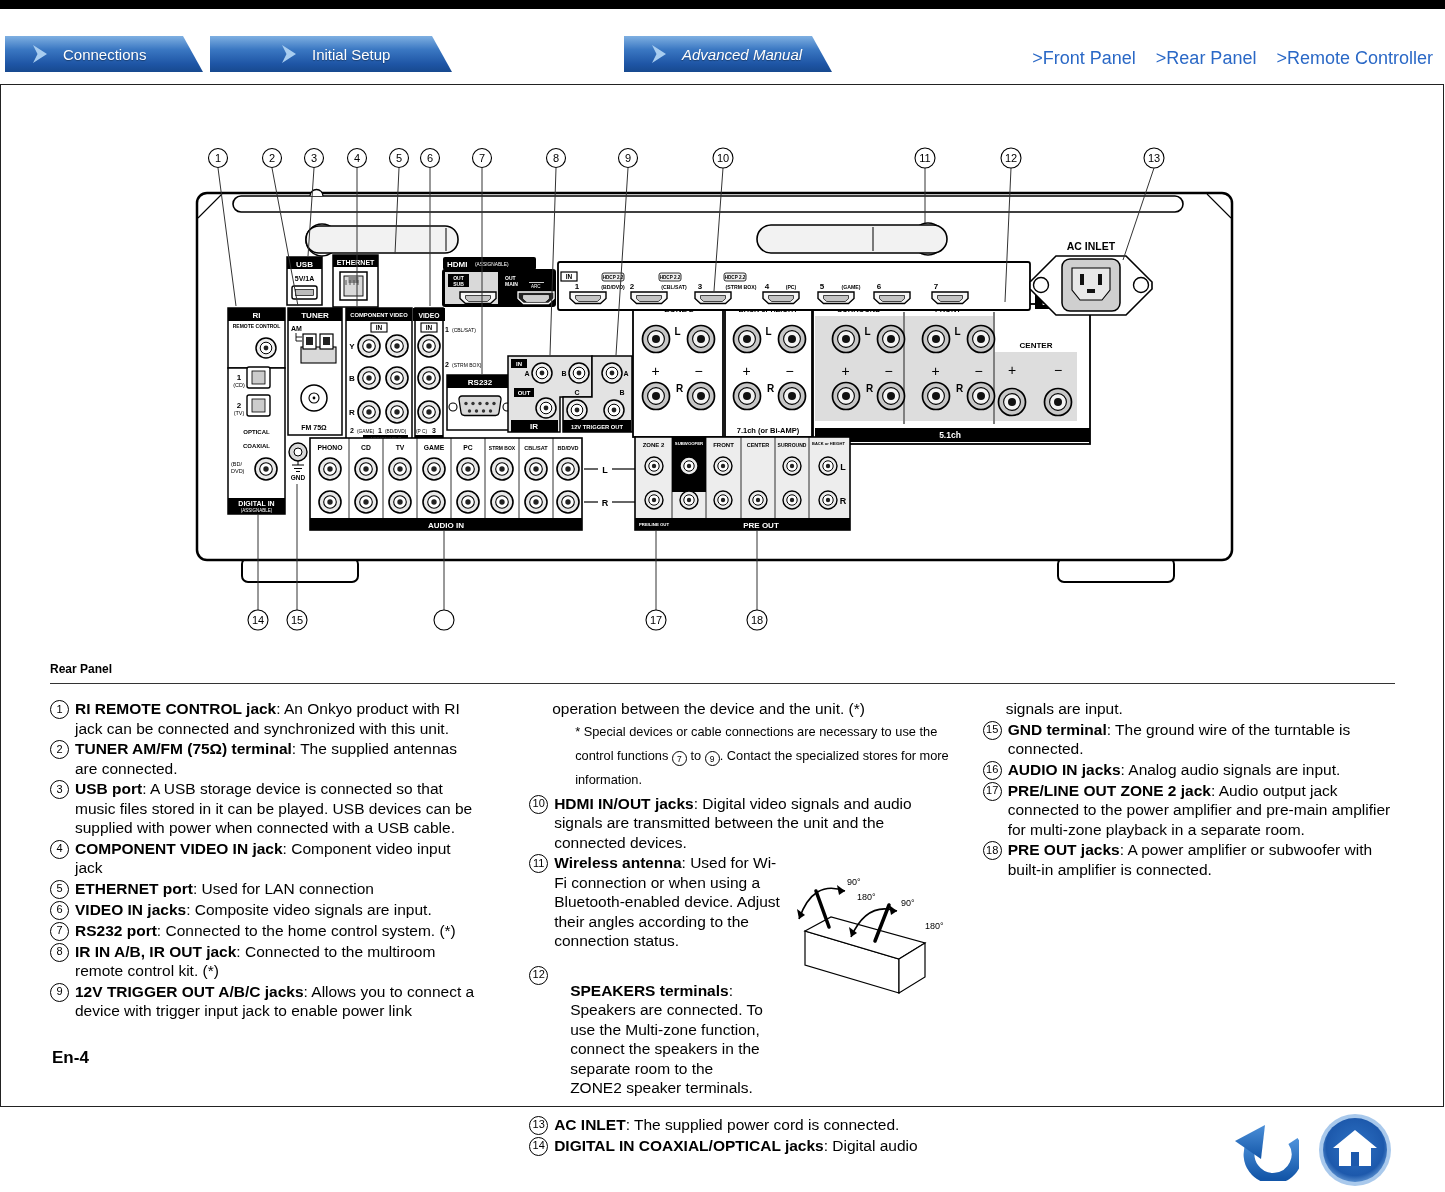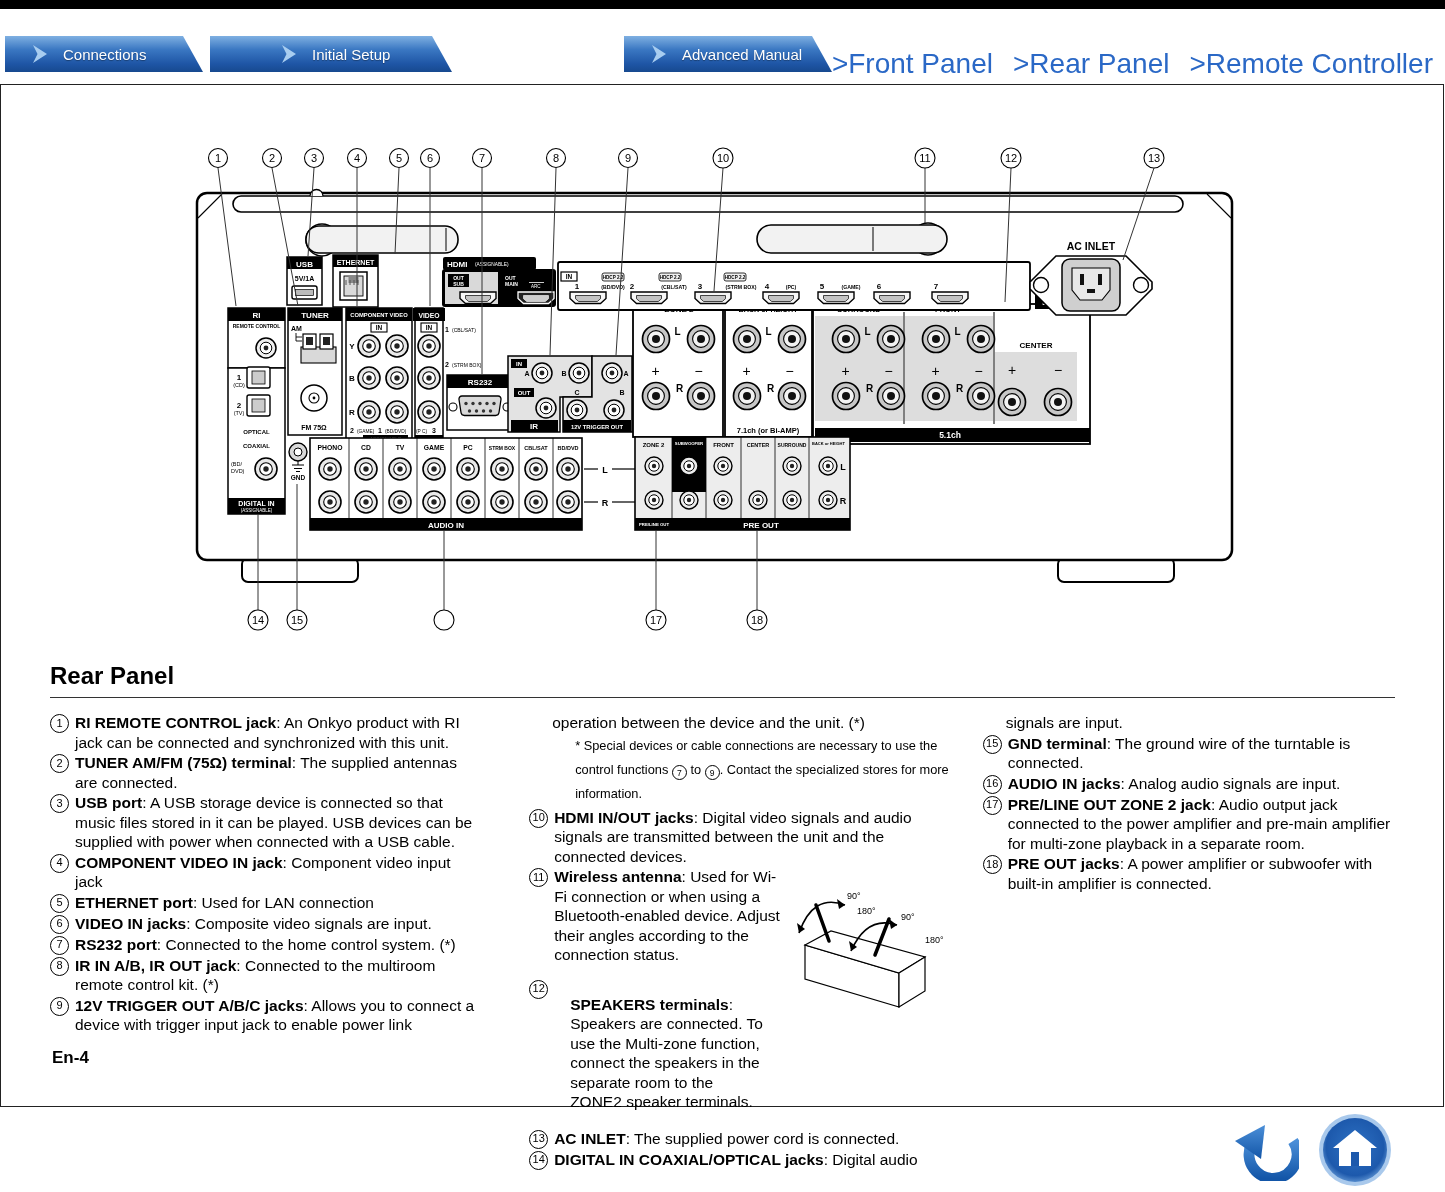--- a/index.html
+++ b/index.html
@@ -7,27 +7,27 @@
         font-family:"Liberation Sans",sans-serif;color:#000;}
   .topstrip{position:absolute;left:0;top:0;width:1445px;height:9px;background:#000;}
   
   .tab{position:absolute;top:36px;height:36px;color:#fff;font-size:15px;
        background:linear-gradient(180deg,#7fb0e2 0%,#3a77c2 38%,#1e55a5 78%,#17498f 100%);
        clip-path:polygon(0 0,calc(100% - 20px) 0,100% 100%,0 100%);
        display:flex;align-items:center;cursor:pointer;}
   .tab .arr{margin-left:26px;margin-right:14px;flex:none;}
   .tab .lbl{white-space:nowrap;text-shadow:0 1px 1px rgba(0,0,0,.35);}
   .navlinks{position:absolute;top:48px;right:12px;display:flex;gap:20px;}
-  .navlink{color:#2a68c6;font-size:28px;white-space:nowrap;cursor:pointer;}
+  .navlink{color:#2a68c6;font-size:18px;white-space:nowrap;cursor:pointer;}
   
   .frame{position:absolute;left:0;top:84px;width:1442px;height:1021px;border:1.5px solid #222;background:#fff;}
   .diagram{position:absolute;left:0;top:84px;}
   
   .textblock{position:absolute;left:50px;top:662px;width:1345px;}
-  .textblock h2{margin:0;font-size:24px;font-weight:bold;}
+  .textblock h2{margin:0;font-size:12px;font-weight:bold;}
   .rule{border-bottom:1.6px solid #333;margin-top:7px;}
   .cols{display:flex;margin-top:15px;}
   .col{font-size:15.5px;line-height:19.5px;}
   .c1{width:458px;margin-right:48px;}
   .c2{width:452px;margin-right:28px;}
   .c3{width:438px;}
   .item{display:flex;margin:0 0 1px 0;}
   .num{flex:none;width:17px;height:17px;border:1.4px solid #000;border-radius:50%;
        font-size:11px;display:flex;align-items:center;justify-content:center;margin:1px 6px 0 0;}
   .itxt{flex:1;}
@@ -55,21 +55,21 @@
         <polygon points="2,1 16,10 2,19 6.5,10" fill="#a8cdf0"></polygon>
       </svg>
     <span class="lbl">Connections</span>
   </div>
   <div class="tab" style="left:210px;width:198px;padding-left:44px;">
     <svg class="arr" width="18" height="20" viewBox="0 0 18 20">
         <polygon points="2,1 16,10 2,19 6.5,10" fill="#a8cdf0"></polygon>
       </svg>
     <span class="lbl">Initial Setup</span>
   </div>
-  <div class="tab" style="left:624px;width:208px;">
+  <div class="tab" style="left:624px;width:208px;font-style:italic;">
     <svg class="arr" width="18" height="20" viewBox="0 0 18 20">
         <polygon points="2,1 16,10 2,19 6.5,10" fill="#a8cdf0"></polygon>
       </svg>
     <span class="lbl">Advanced Manual</span>
   </div>
 
   <div class="navlinks">
     <span class="navlink">&gt;Front Panel</span>
     <span class="navlink">&gt;Rear Panel</span>
     <span class="navlink">&gt;Remote Controller</span>

